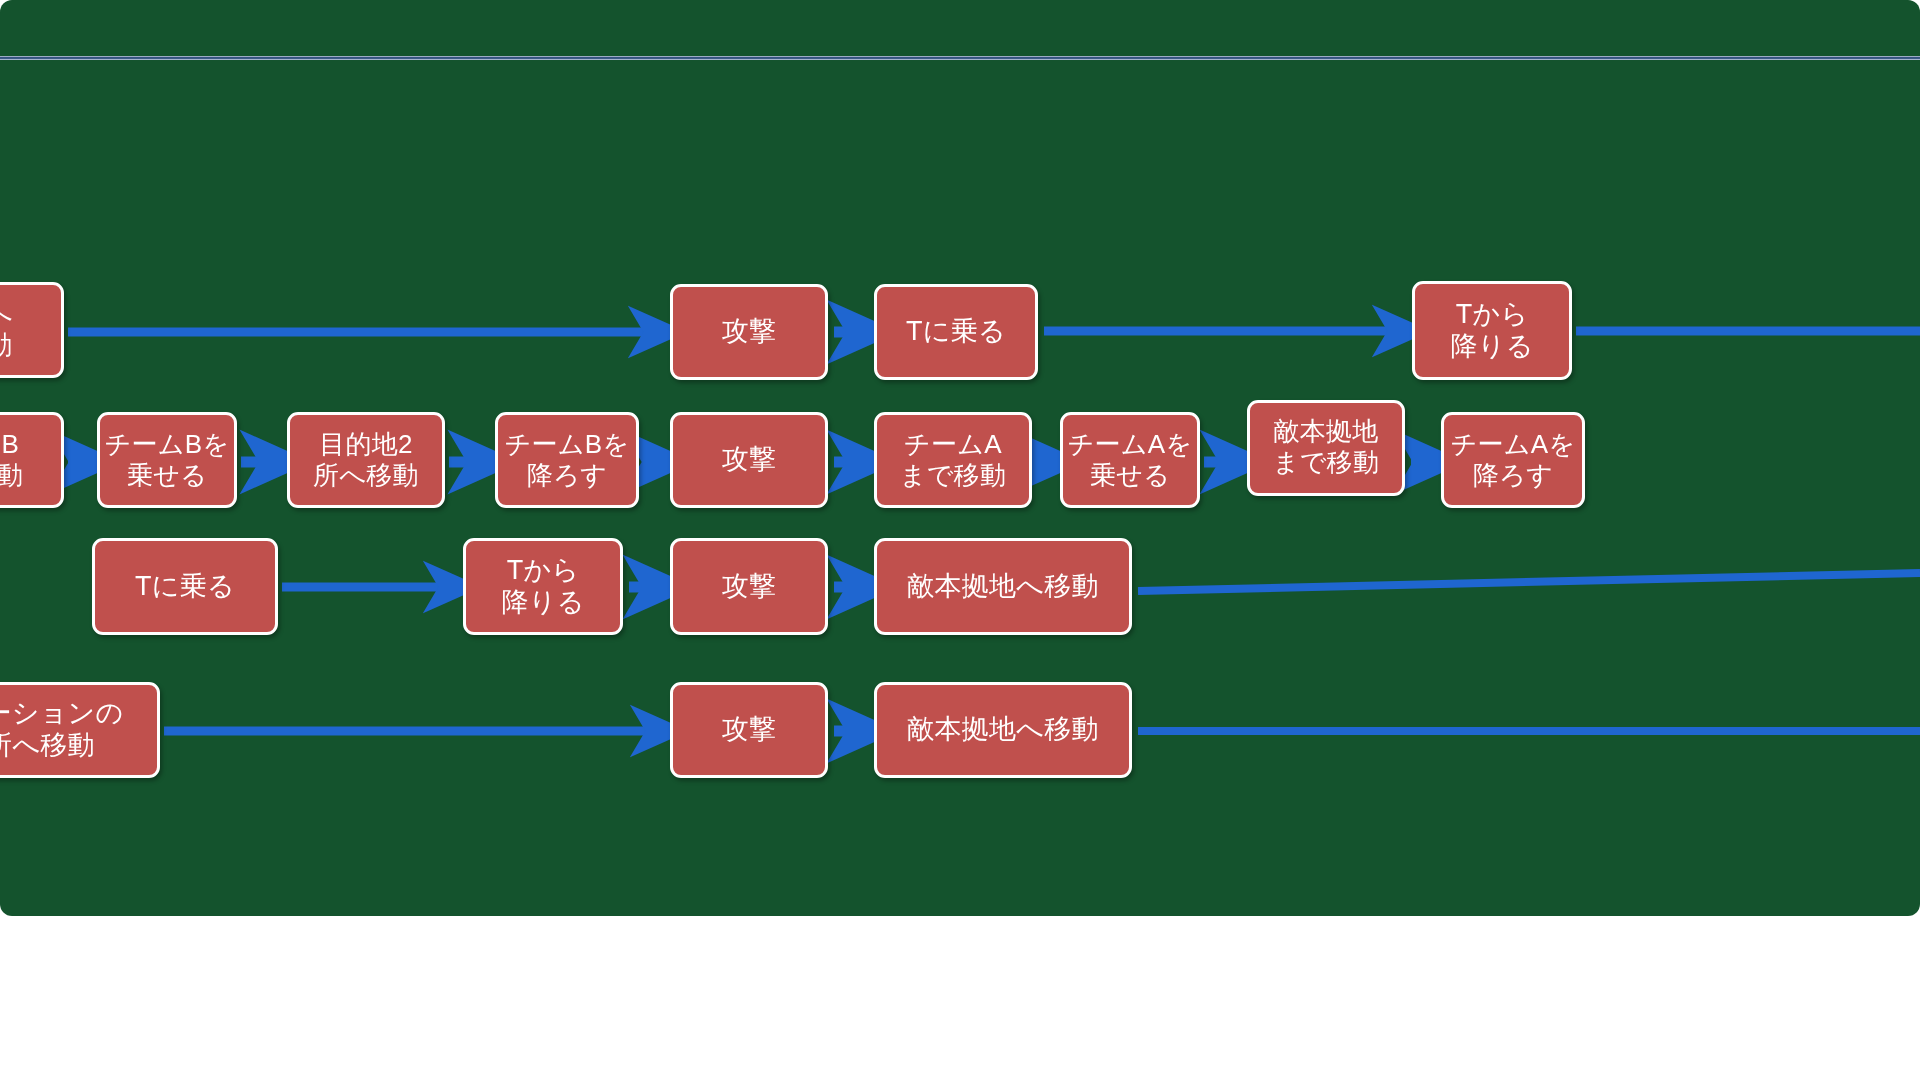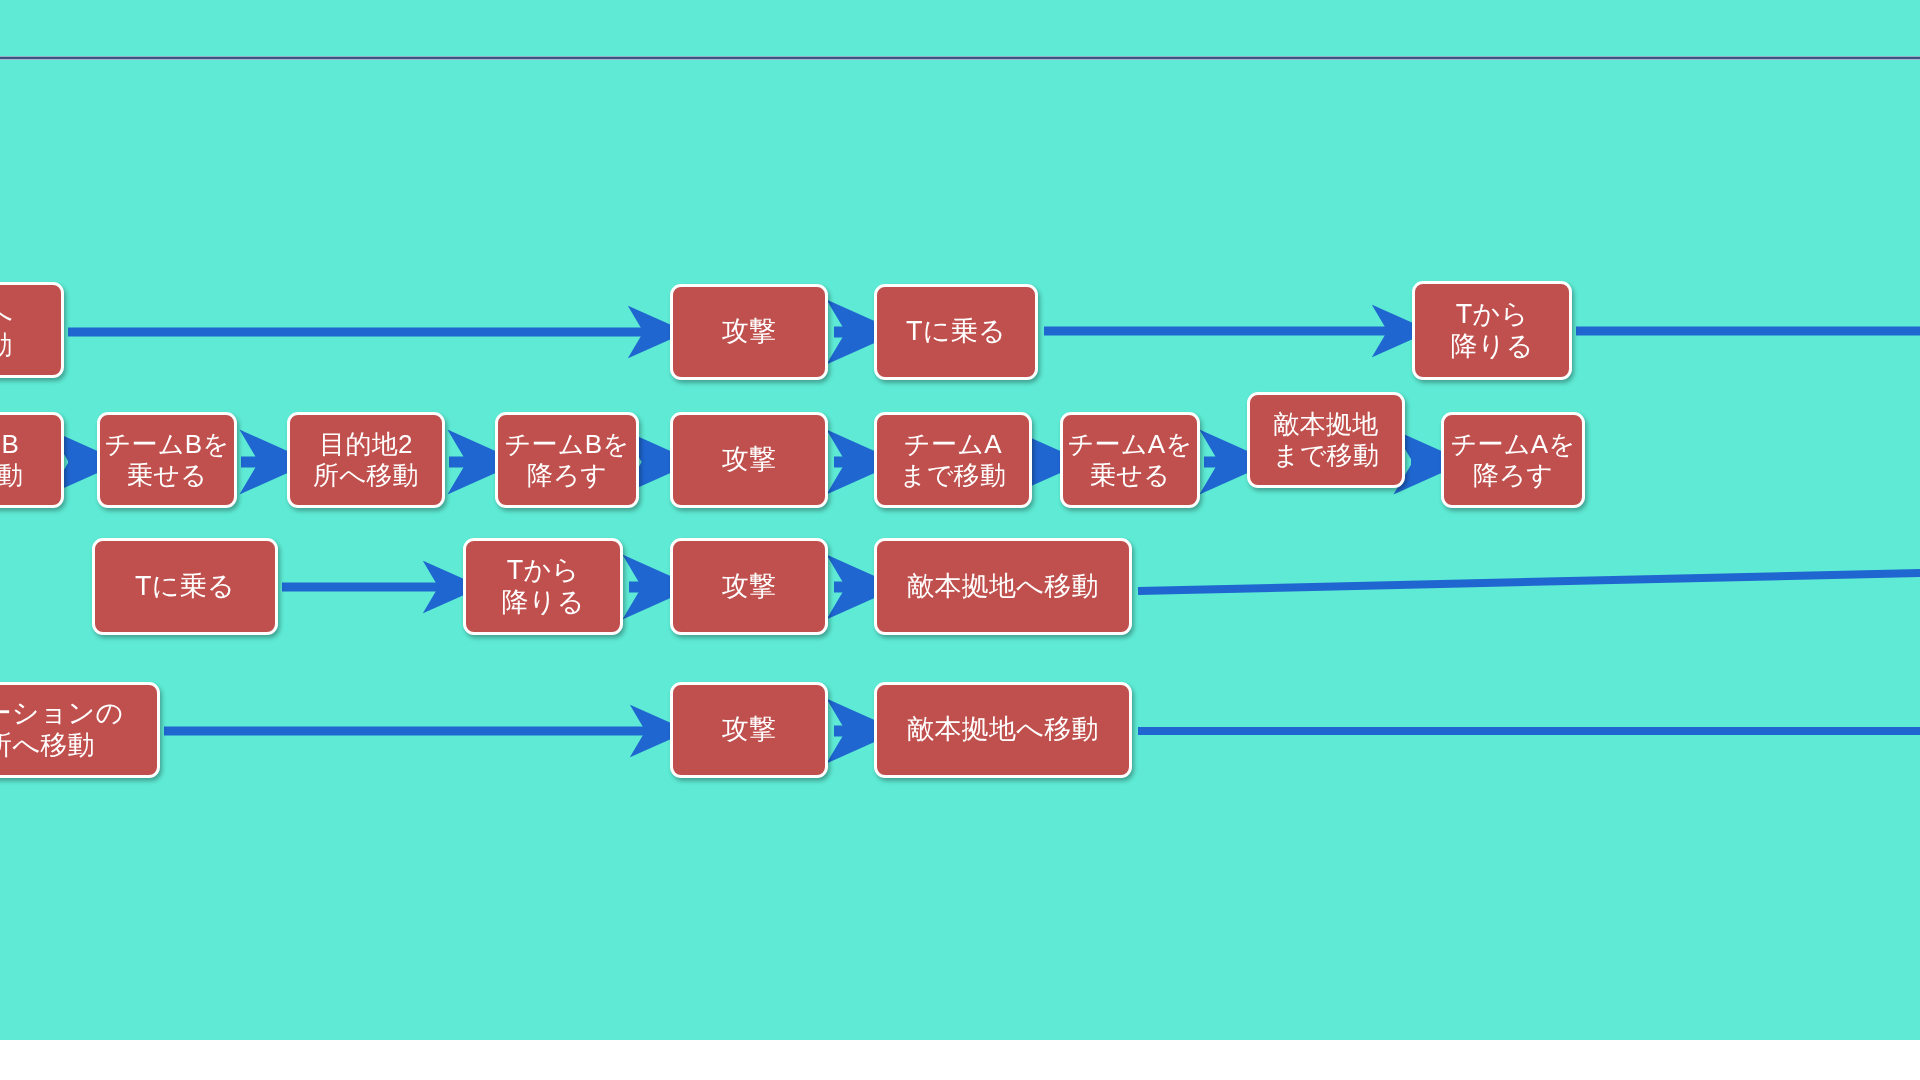--- a/index.html
+++ b/index.html
@@ -7,23 +7,24 @@
     margin: 0;
     padding: 0;
     background: #ffffff;
   }
   body {
     font-family: "Liberation Sans", "DejaVu Sans", sans-serif;
   }
   #canvas {
     position: relative;
     width: 1920px;
-    height: 1040px;
+    height: 916px;
     overflow: hidden;
-    background: #5eead4;
+    background: #14532d;
+    border-radius: 12px;
   }
   
   .top-rule {
     position: absolute;
     left: 0;
     width: 1920px;
     height: 4px;
     top: 56px;
     background: linear-gradient(to bottom,
         #ffffff 0px,
@@ -136,21 +137,21 @@
     <span>攻撃</span>
   </div>
   <div class="node small" style="left:874px; top:412px; width:158px; height:96px;">
     <span>チームA
 まで移動</span>
   </div>
   <div class="node small" style="left:1060px; top:412px; width:140px; height:96px;">
     <span>チームAを
 乗せる</span>
   </div>
-  <div class="node small" style="left:1247px; top:392px; width:158px; height:96px;">
+  <div class="node small" style="left:1247px; top:400px; width:158px; height:96px;font-family:Liberation Serif, serif;">
     <span>敵本拠地
 まで移動</span>
   </div>
   <div class="node small" style="left:1441px; top:412px; width:144px; height:96px;">
     <span>チームAを
 降ろす</span>
   </div>
 
   <div class="node" style="left:92px; top:538px; width:186px; height:97px;">
     <span>Tに乗る</span>

